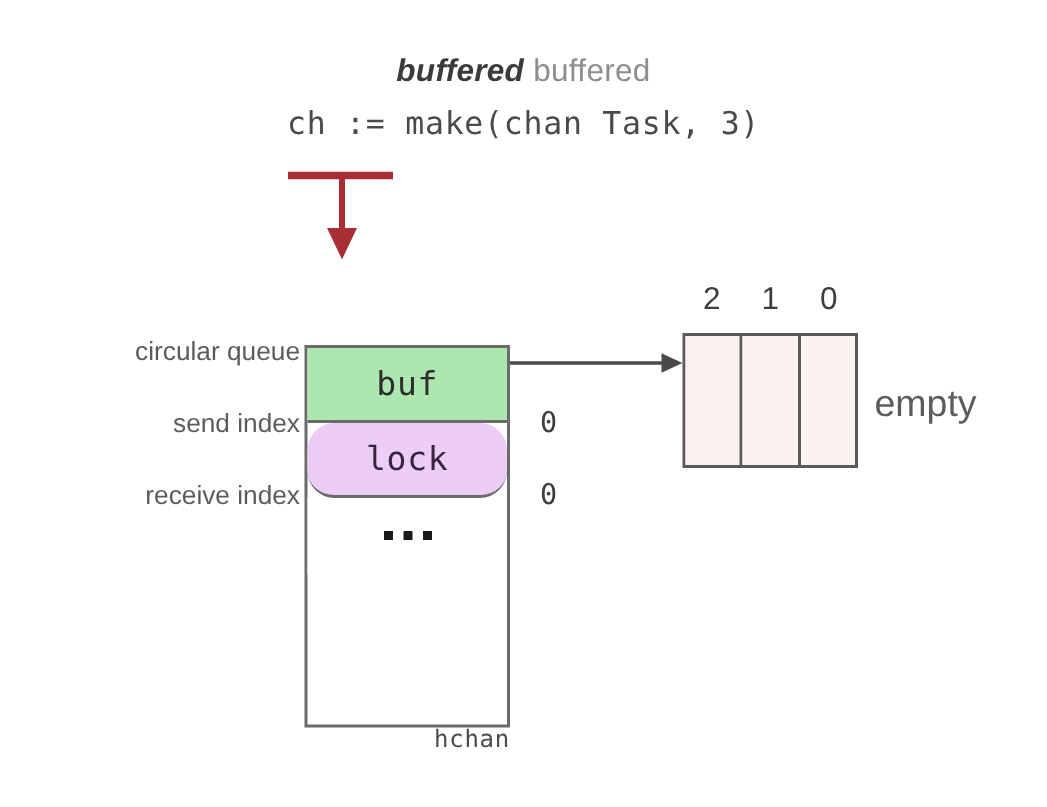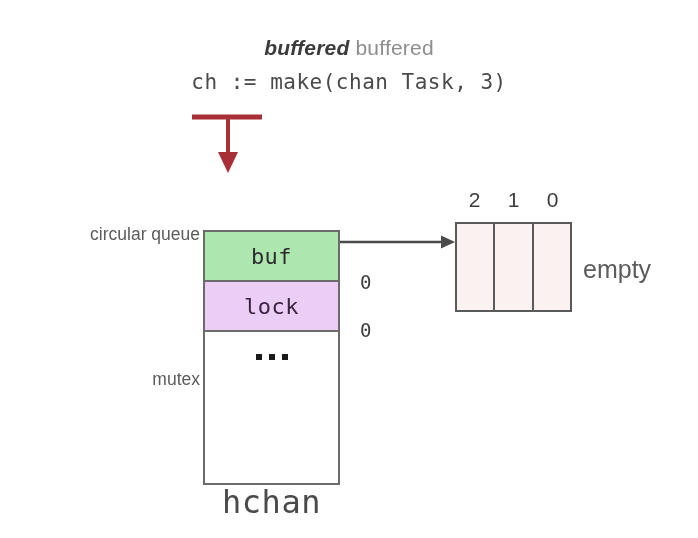--- a/index.html
+++ b/index.html
@@ -72,21 +72,21 @@
     display: flex;
     align-items: center;
     justify-content: center;
     font-family: "DejaVu Sans Mono", monospace;
     font-size: 22px;
     color: #2d2d2d;
     letter-spacing: 0.5px;
   }
   .hchan-row:last-child { border-bottom: none; }
   .hchan-row.green  { background: #aee6b0; }
-  .hchan-row.purple { background: #eccdf5; color: #3a2340; }
+  .hchan-row.purple { background: #eccdf5; color: #3a2340; border-radius: 18px; }
   .hchan-row.plain  { background: #ffffff; }
 
   .ellipsis-dots {
     display: flex;
     gap: 7px;
     align-items: center;
   }
   .ellipsis-dots i {
     display: block;
     width: 6px;
@@ -155,23 +155,23 @@
     color: #5c5c5c;
     white-space: nowrap;
   }
 
   
   #hchan-caption {
     position: absolute;
     left: 203px;
     top: 483px;
     width: 137px;
-    text-align: center;
-    font-family: "DejaVu Sans Mono", monospace;
-    font-size: 32px;
+    text-align: right;
+    font-family: "DejaVu Sans Mono", monospace;
+    font-size: 16px;
     color: #4a4a4a;
     letter-spacing: 0.5px;
   }
 </style>
 </head>
 <body>
 
 <div id="canvas">
 
   <div id="title-main" class="title-line"><span class="strong">buffered</span><span> buffered</span></div>
@@ -179,21 +179,22 @@
 
   <div id="red-arrow">
     <svg width="90" height="70" viewBox="0 0 90 70">
       <line x1="6" y1="9" x2="76" y2="9" stroke="#a82f35" stroke-width="5"></line>
       <line x1="42" y1="9" x2="42" y2="50" stroke="#a82f35" stroke-width="4"></line>
       <polygon points="42,65 32,44 52,44" fill="#a82f35"></polygon>
     </svg>
   </div>
 
   <div class="field-label" style="top:224px">circular queue</div>
-  <div class="field-label" style="top:369px">mutex</div>
+  <div class="field-label" style="top:272px">send index</div>
+  <div class="field-label" style="top:320px">receive index</div>
 
   <div id="hchan-box">
     <div class="hchan-row green">buf</div>
     <div class="hchan-row purple">lock</div>
     <div class="hchan-row plain">
       <span class="ellipsis-dots">
           <i></i>
           <i></i>
           <i></i>
         </span>

